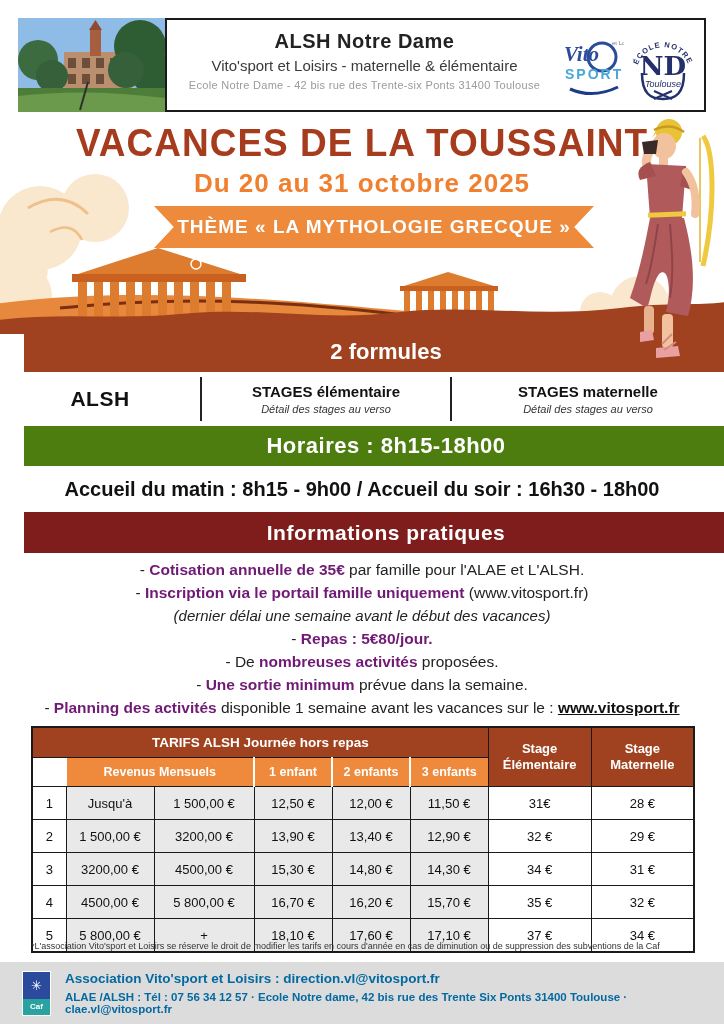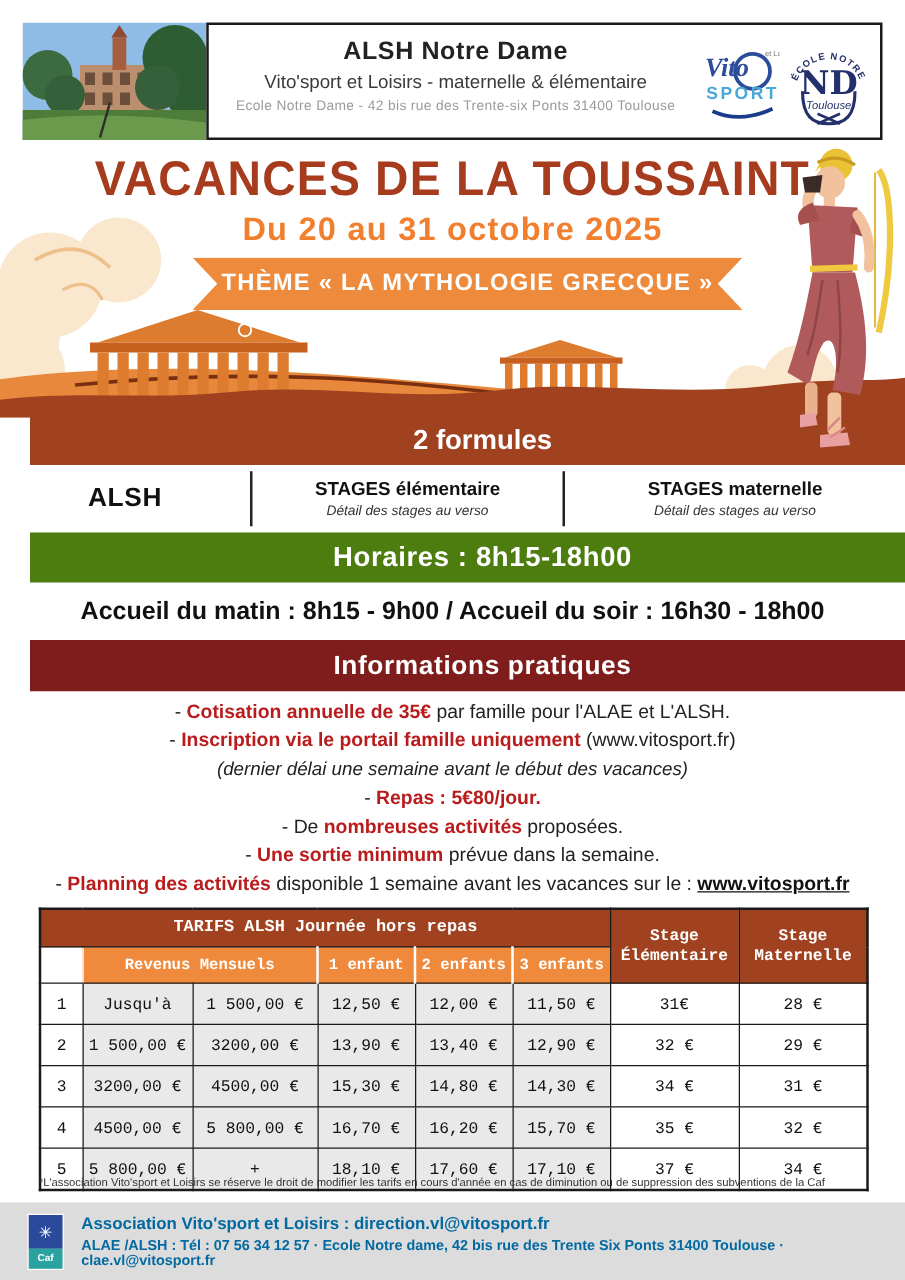--- a/index.html
+++ b/index.html
@@ -47,28 +47,28 @@
   .f-div{width:2px;height:44px;background:#222;}
   .f-title{font-size:15px;font-weight:bold;color:#111;}
   .f-detail{font-size:11px;font-style:italic;color:#333;margin-top:3px;}
 
   .accueil{position:absolute;top:466px;left:0;width:724px;height:46px;display:flex;
       align-items:center;justify-content:center;font-size:20px;font-weight:bold;color:#111;}
 
   
   .info-lines{position:absolute;top:558px;left:10px;width:704px;text-align:center;color:#222;}
   .info-line{font-size:15.5px;line-height:23px;}
-  .info-line b{color:#b91c1c;}
+  .info-line b{color:#701a75;}
   .info-line.italic{font-style:italic;font-size:15px;}
   .info-link{color:#111;font-weight:bold;text-decoration:underline;cursor:pointer;}
 
   
   .table-wrap{position:absolute;top:726px;left:31px;width:662px;}
   table{border-collapse:collapse;width:662px;table-layout:fixed;
-        font-family:Liberation Mono, monospace;}
+        font-family:Liberation Sans, sans-serif;}
   table,td,th{border:1px solid #1a1a1a;}
   table{border-width:2px;}
   .th-title{background:#A0421F;color:#fff;font-size:13.5px;font-weight:bold;height:27px;}
   .th-stage{background:#A0421F;color:#fff;font-size:13px;font-weight:bold;line-height:16px;}
   .th-stage span{display:block;}
   .th-blank{background:#fff;border-right-color:#fff;border-bottom-color:#1a1a1a;}
   .th-orange{background:#EF8A3C;color:#fff;font-size:12.5px;font-weight:bold;height:26px;
              border-left:2px solid #fff;}
   .th-orange.first{border-left:1px solid #1a1a1a;}
   tbody td{height:30px;text-align:center;font-size:13px;color:#111;}

